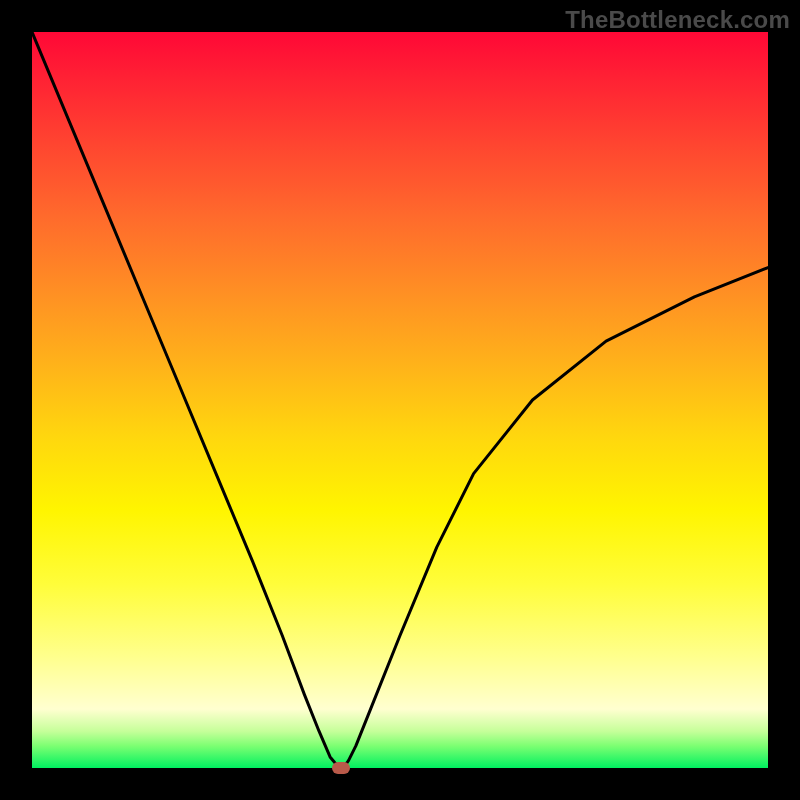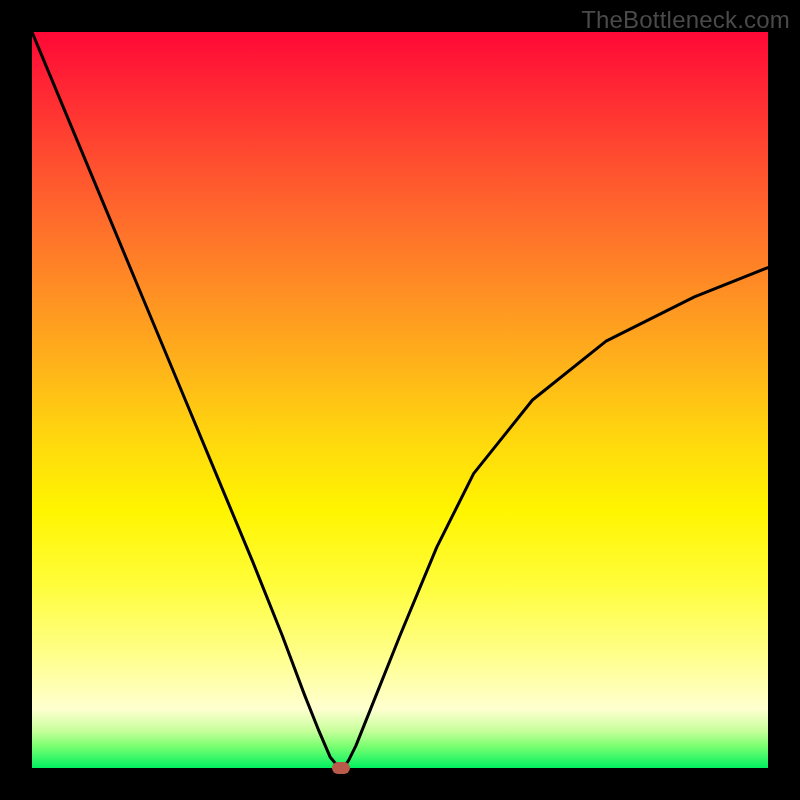--- a/index.html
+++ b/index.html
@@ -41,21 +41,21 @@
       #7cff72 97%,
       #00f060 100%
     );
   }
   .watermark {
     position: absolute;
     top: 6px;
     right: 10px;
     color: #4a4a4a;
     font-size: 24px;
-    font-weight: 400;
+    font-weight: 700;
     letter-spacing: 0.2px;
     user-select: none;
   }
   svg.curve {
     position: absolute;
     left: 0;
     top: 0;
     width: 736px;
     height: 736px;
   }

